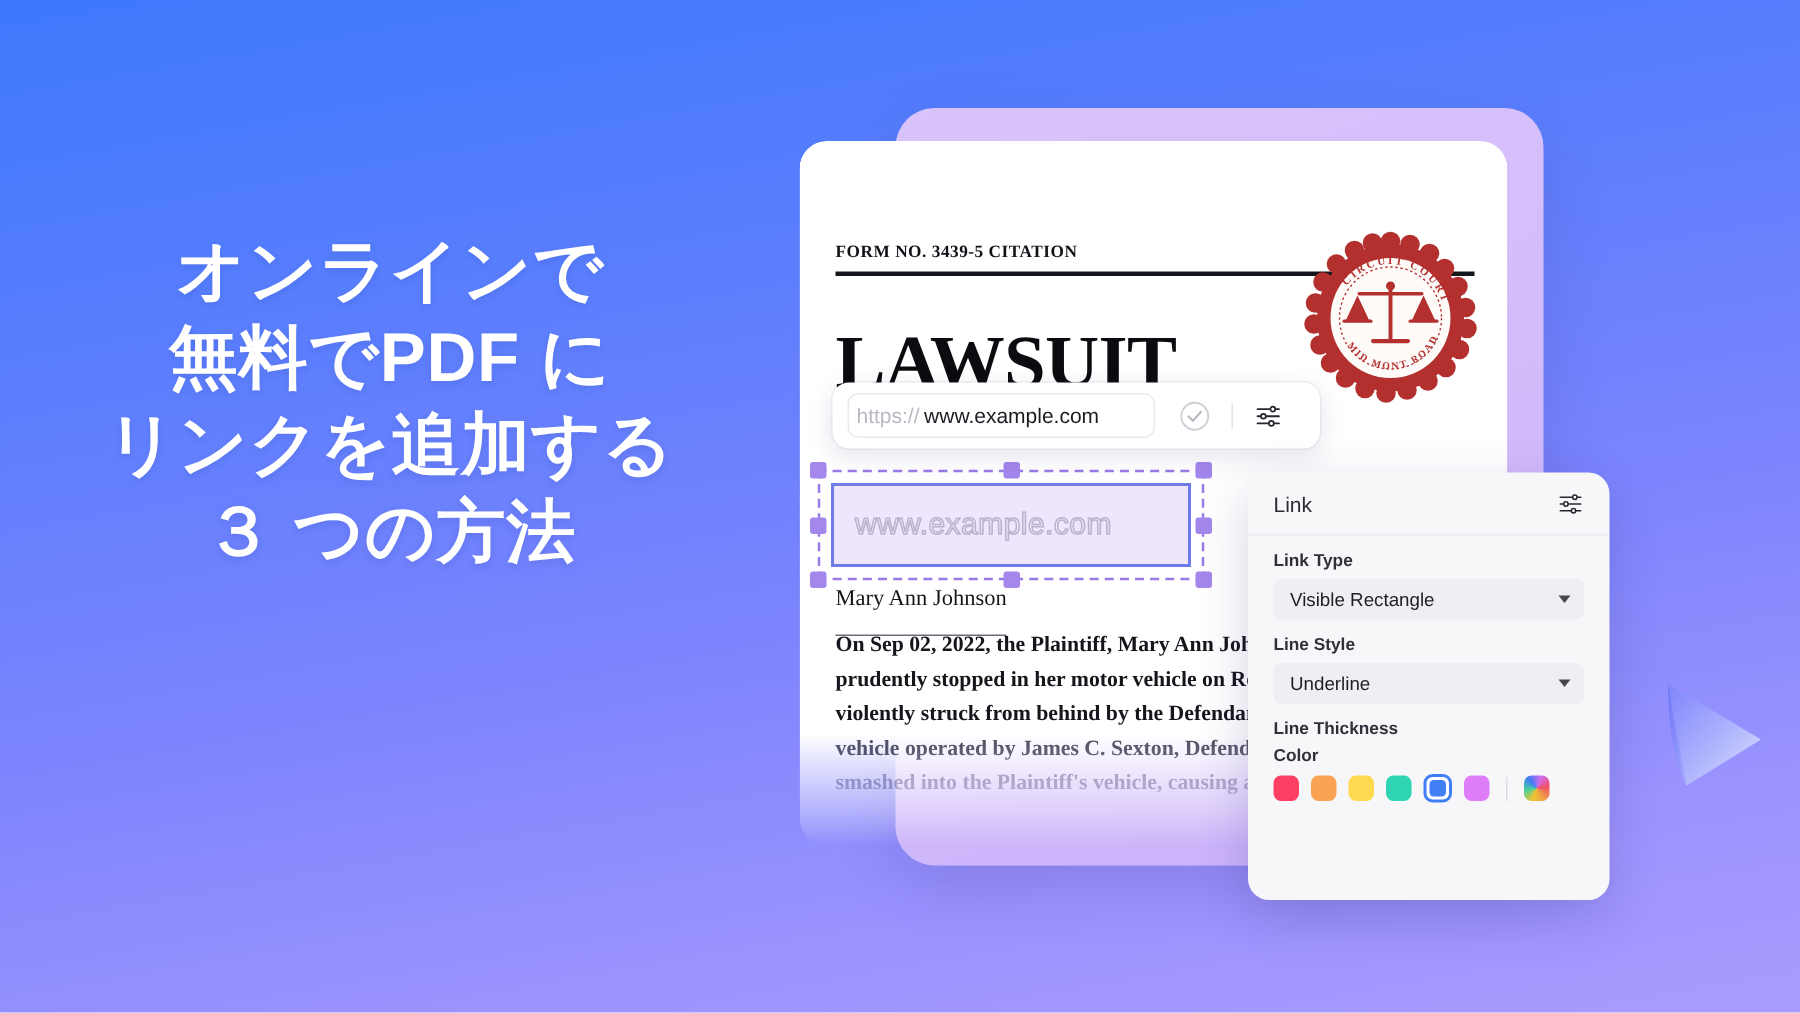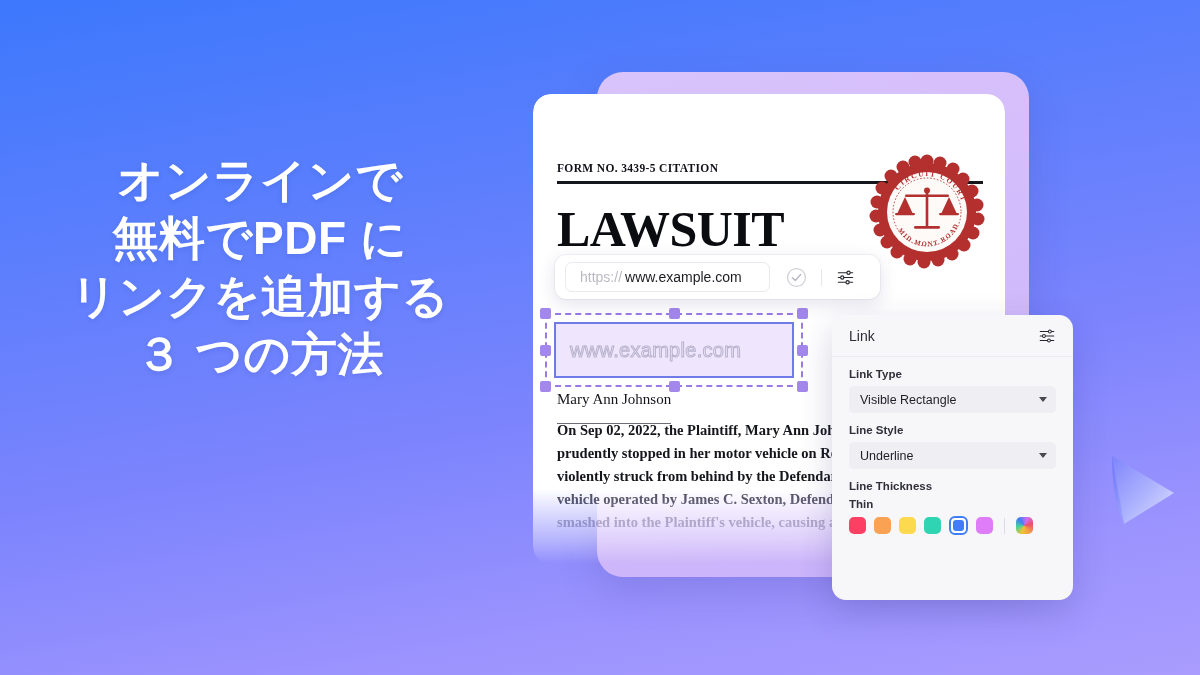--- a/index.html
+++ b/index.html
@@ -74,21 +74,21 @@
   }
 
   .rule {
     margin-top: 7px;
     height: 3px;
     background: #16171c;
     width: 426px;
   }
 
   .doc-title {
-    margin-top: 20px;
+    margin-top: 32px;
     font-family: "Liberation Serif", serif;
     font-weight: 700;
     font-size: 50px;
     line-height: 1;
     letter-spacing: -0.5px;
     color: #0b0c10;
   }
 
   
   .seal {
@@ -117,21 +117,21 @@
   }
   .url-field {
     flex: 0 0 auto;
     width: 205px;
     height: 30px;
     border: 1px solid #e9e9ef;
     border-radius: 7px;
     background: #fff;
     display: flex;
     align-items: center;
-    padding: 0 14px;
+    padding: 0 5px;
     font-size: 14px;
     white-space: nowrap;
     overflow: hidden;
   }
   .url-proto { color: #b9b9c3; }
   .url-val { color: #1b1c22; margin-left: 3px; }
 
   .url-check {
     margin-left: 16px;
     width: 21px; height: 21px;
@@ -467,21 +467,21 @@
       </div>
 
       <div class="lp-label">Line Style</div>
       <div class="lp-select">
         <span>Underline</span>
         <span class="caret"></span>
       </div>
 
       <div class="lp-label">Line Thickness</div>
 
-      <div class="lp-label">Thin</div>
+      <div class="lp-label">Color</div>
       <div class="swatches">
         <span class="sw" id="sw0" style="background: rgb(253, 63, 99);"></span>
         <span class="sw" id="sw1" style="background: rgb(249, 162, 84);"></span>
         <span class="sw" id="sw2" style="background: rgb(252, 217, 78);"></span>
         <span class="sw" id="sw3" style="background: rgb(47, 213, 179);"></span>
         <span class="sw-sel">
             <i id="sw4" style="background: rgb(63, 126, 245);"></i>
           </span>
         <span class="sw" id="sw5" style="background: rgb(223, 124, 248);"></span>
         <span class="sw-div"></span>

